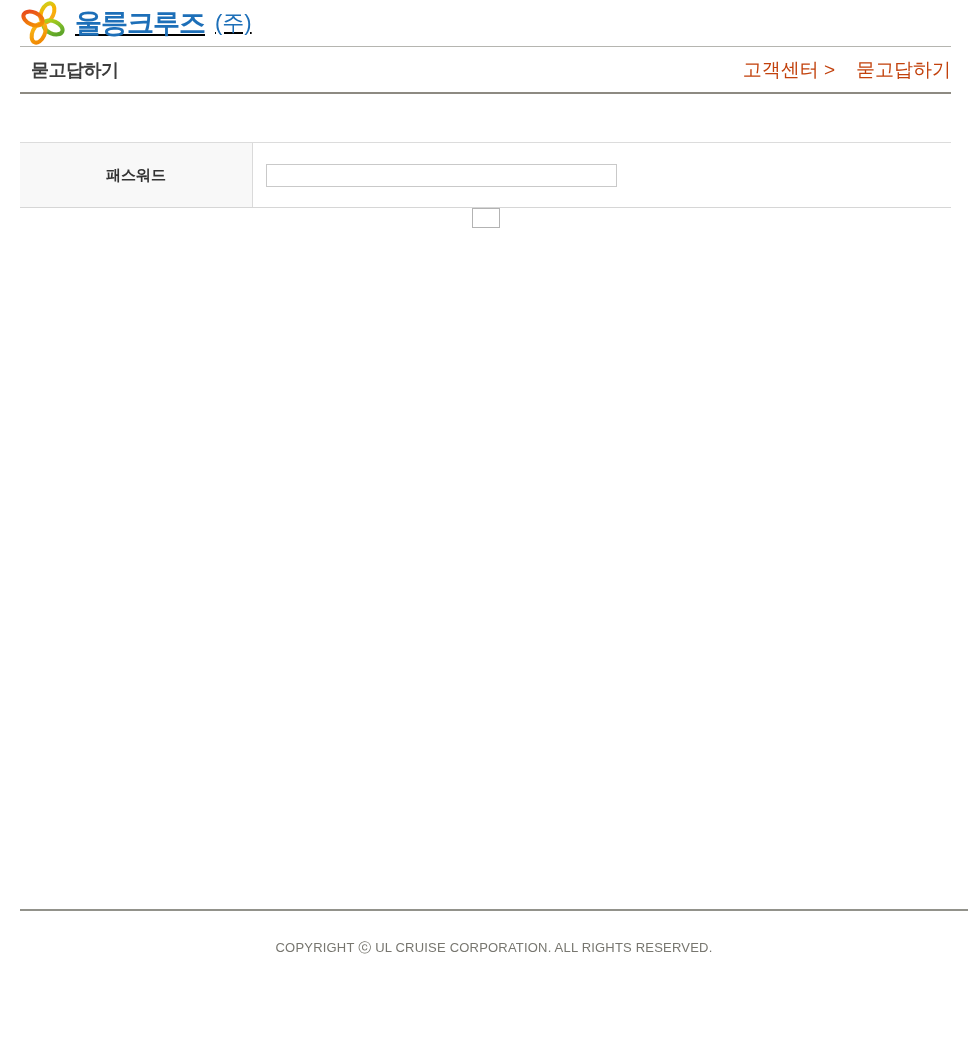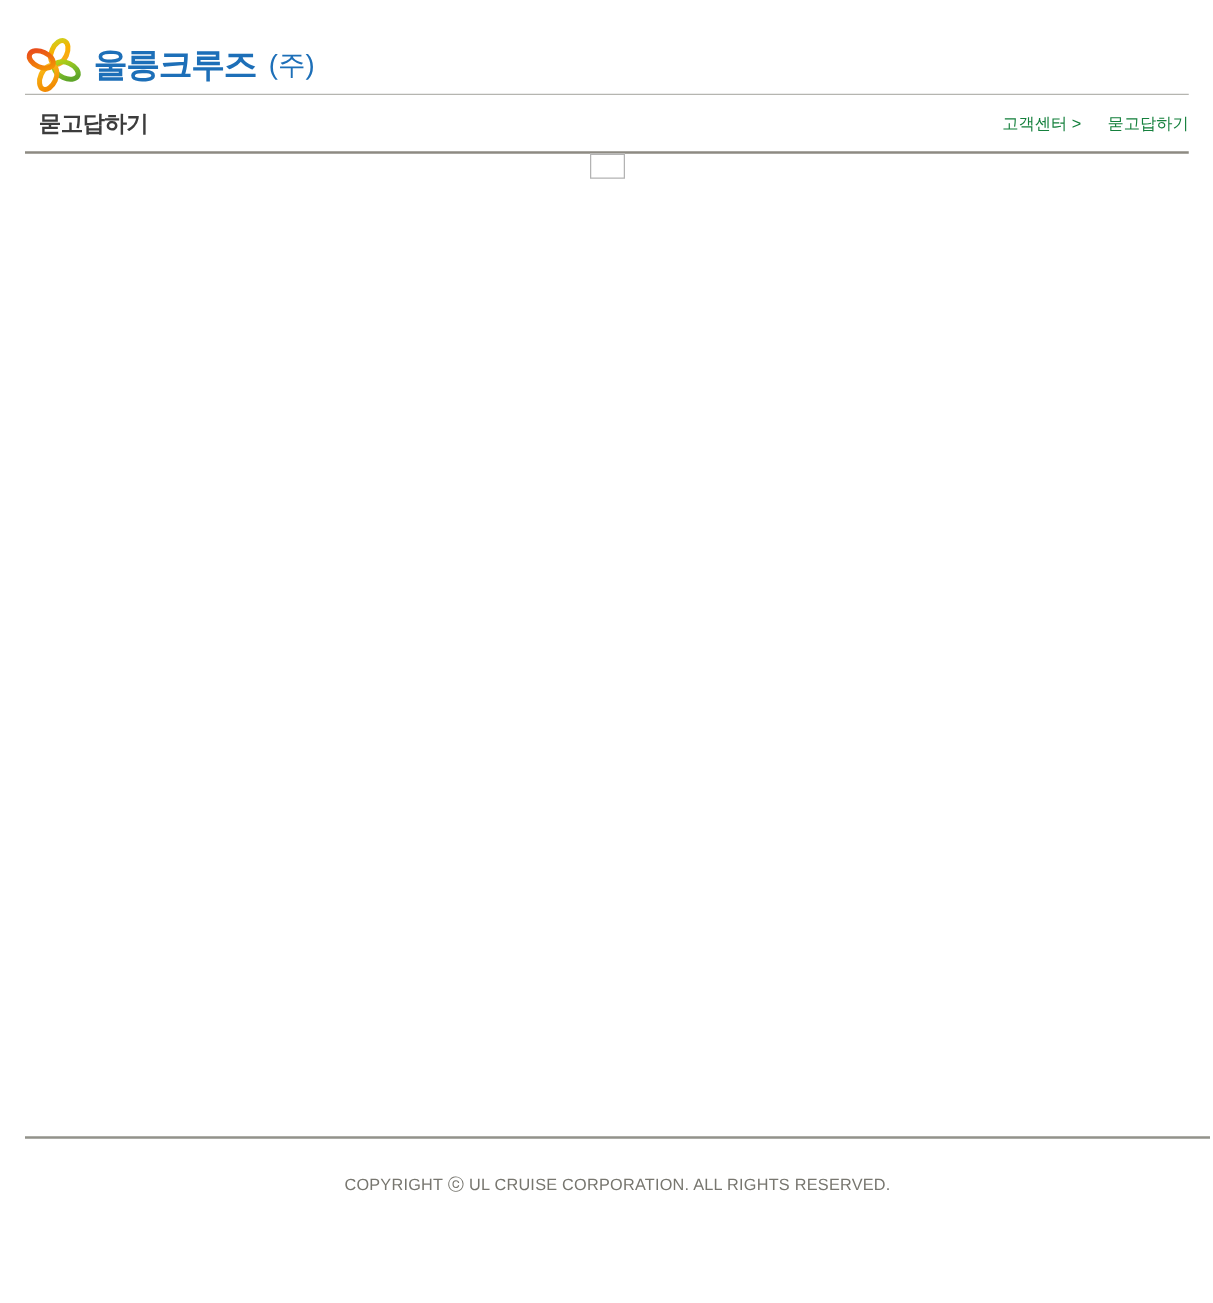--- a/index.html
+++ b/index.html
@@ -9,26 +9,26 @@
     height: 1042px;
     background: #ffffff;
     font-family: "Liberation Sans", sans-serif;
     position: relative;
     overflow: hidden;
   }
   .container { margin: 0 19px 0 20px; }
 
   
   .logo-row {
-    padding-top: 29px;
     display: flex;
     align-items: center;
     gap: 9px;
     width: fit-content;
     cursor: pointer;
+    text-decoration: underline;
   }
   .flower-icon { width: 46px; height: 46px; display: block; }
   .logo-text {
     color: #1d6fb8;
     font-weight: bold;
     font-size: 27px;
     letter-spacing: -1px;
     line-height: 1;
   }
   .logo-suffix {
@@ -51,22 +51,22 @@
   }
   .page-title {
     font-size: 18px;
     font-weight: bold;
     color: #3c3c3c;
     letter-spacing: -0.5px;
   }
   .breadcrumb {
     display: flex;
     gap: 21px;
-    font-size: 13px;
-    color: #15803d;
+    font-size: 19px;
+    color: #c2410c;
     align-items: center;
     justify-content: flex-end;
   }
   .breadcrumb span { cursor: default; }
   .breadcrumb .bc-link { cursor: pointer; }
 
   
   .form-table {
     margin-top: 48px;
     border-top: 1px solid #dcdcdc;
@@ -172,20 +172,26 @@
   </div>
 
   <div class="title-bar">
     <span class="page-title">묻고답하기</span>
     <div class="breadcrumb">
       <span class="bc-link">고객센터 &gt;</span>
       <span>묻고답하기</span>
     </div>
   </div>
 
+  <div class="form-table">
+    <div class="label-cell">패스워드</div>
+    <div class="input-cell">
+      <input type="password" class="password-input" value="" style="">
+    </div>
+  </div>
 
   <div class="confirm-row">
     <button class="confirm-button"></button>
   </div>
 
 </div>
 
 <div class="footer">
   <span class="footer-text">COPYRIGHT ⓒ UL CRUISE CORPORATION. ALL RIGHTS RESERVED.</span>
 </div>

